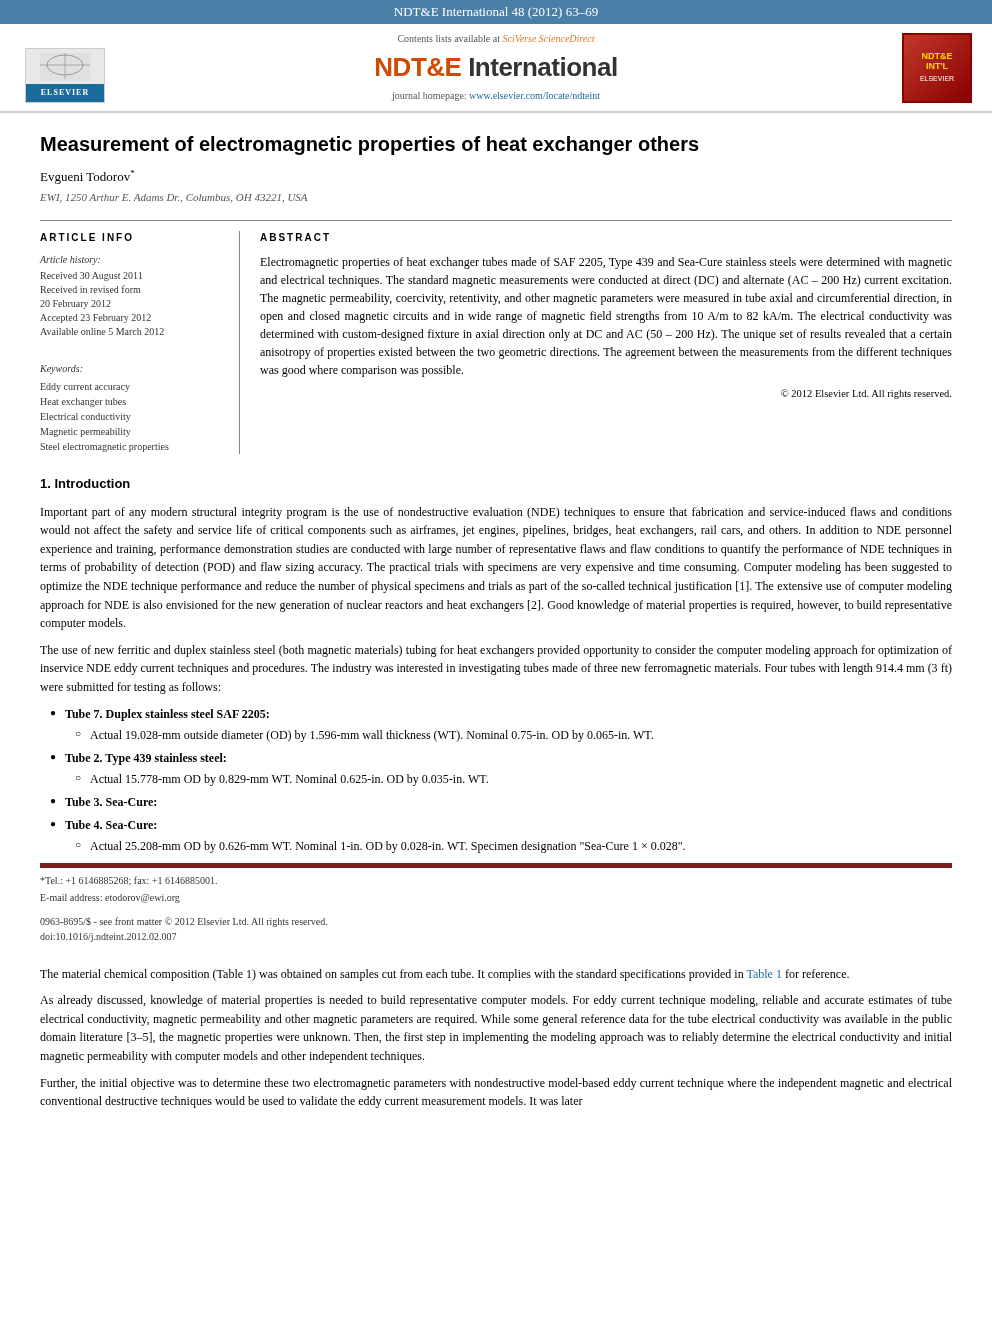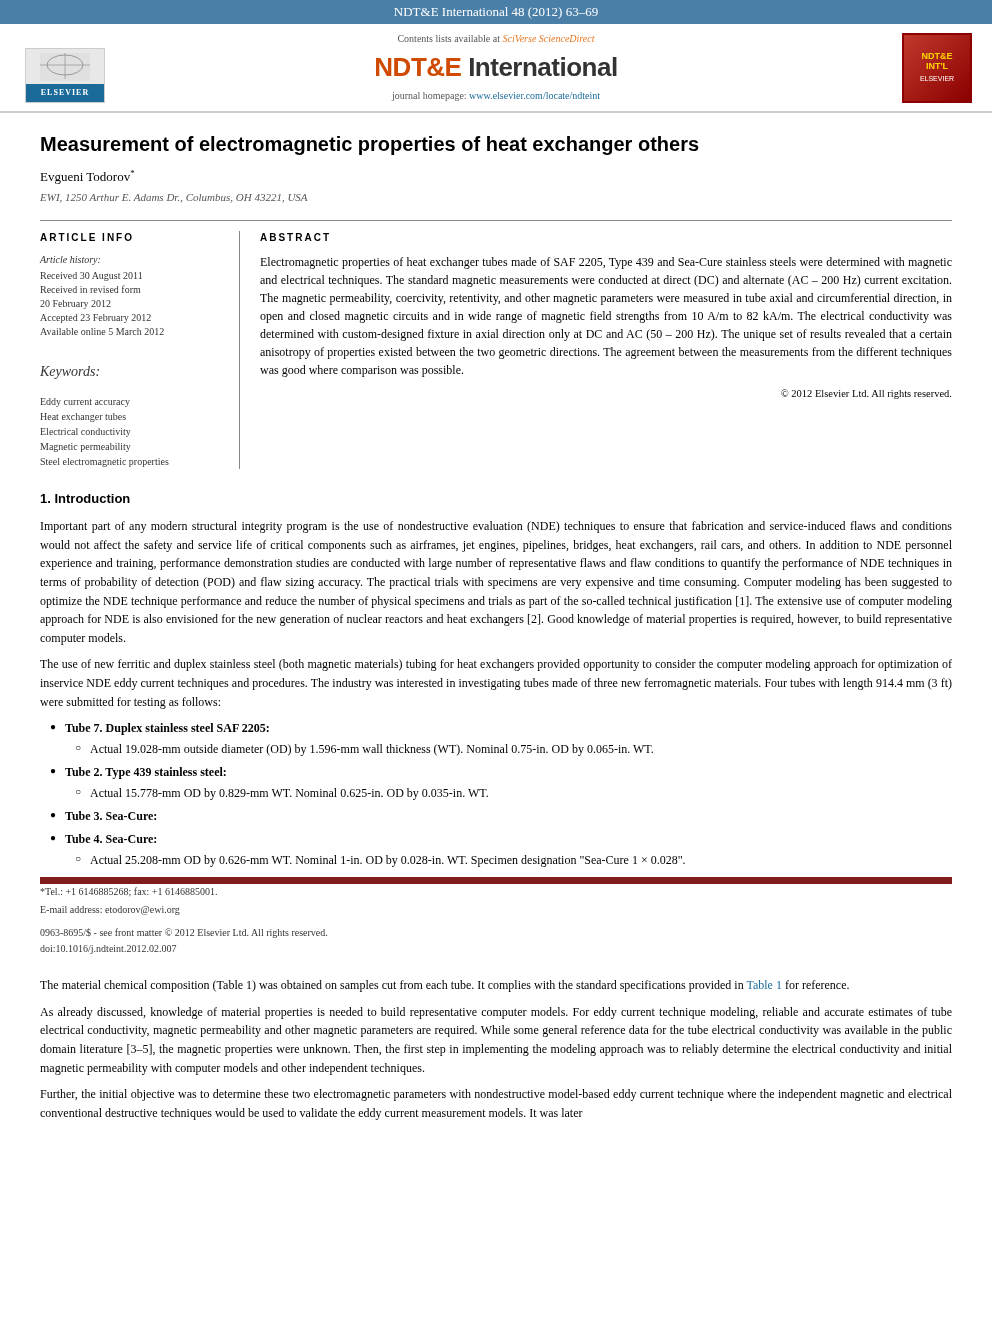--- a/index.html
+++ b/index.html
@@ -187,24 +187,24 @@
       font-style: italic;
       color: #333;
       margin-bottom: 2px;
     }
     .article-info-block .info-value {
       font-size: 10px;
       color: #333;
     }
 
     .keywords-block .kw-label {
-      font-size: 14px;
+      font-size: 10px;
       font-style: italic;
       color: #333;
-      margin-bottom: 12px;
+      margin-bottom: 3px;
     }
     .keywords-block .kw-item {
       font-size: 10px;
       color: #333;
       line-height: 1.5;
     }
 
     .abstract-text {
       font-size: 12px;
       color: #000;
@@ -279,22 +279,23 @@
     }
     .bullet-sub li::before {
       content: '○';
       position: absolute;
       left: 0;
       font-size: 10px;
     }
 
     
     .footer-note {
-      border-top: 7px solid #7f1d1d;
+      border-top: 5px solid #7f1d1d;
       margin-top: 1px;
+      padding-top: 5px;
       font-size: 10px;
       color: #333;
     }
     .footer-note .star-note {
       margin-bottom: 2px;
     }
     .footer-copyright {
       margin-top: 8px;
       font-size: 10px;
       color: #333;

